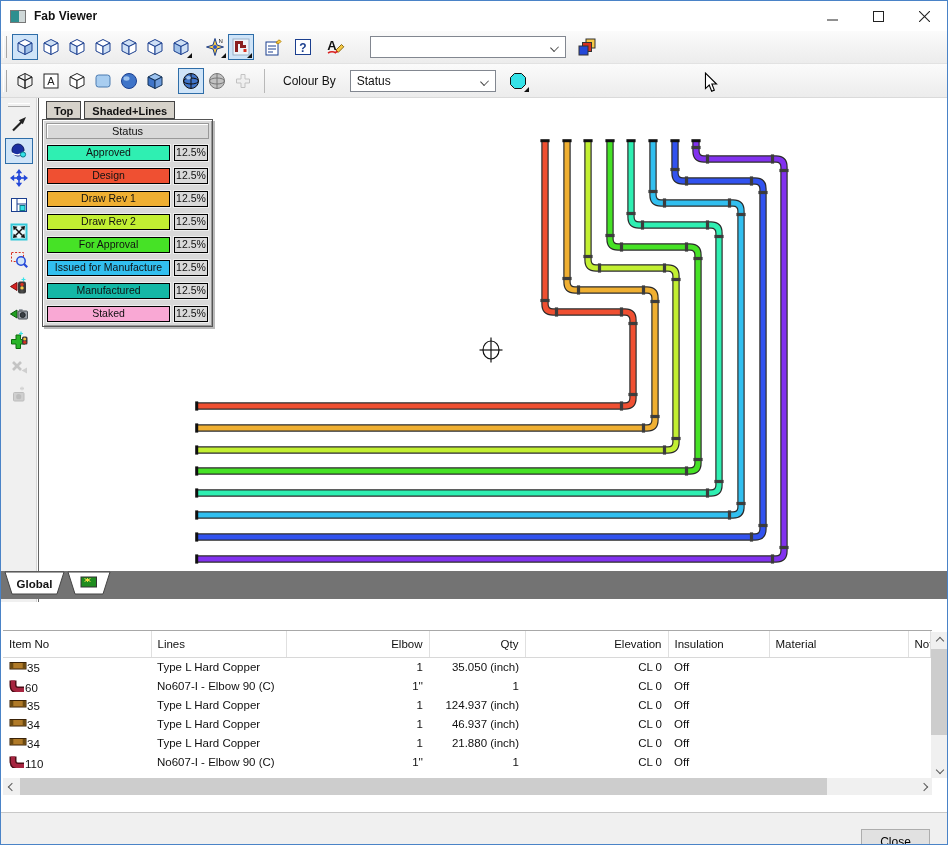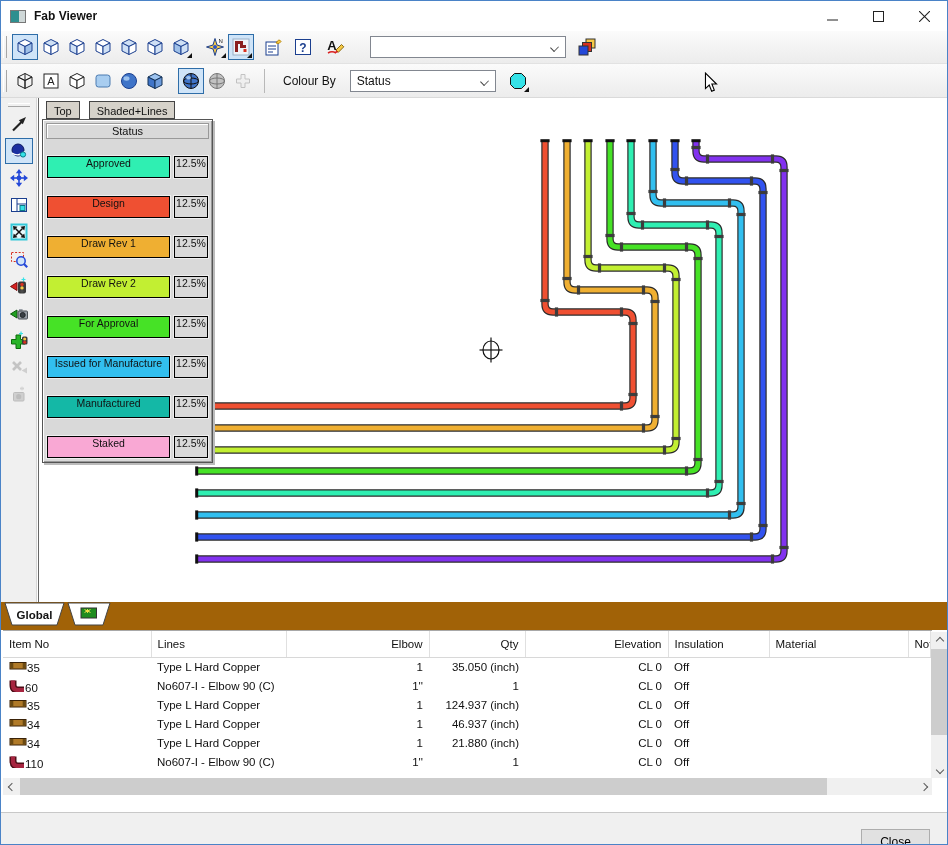--- a/index.html
+++ b/index.html
@@ -33,31 +33,31 @@
   
   #body { position:absolute; left:0; top:97px; width:100%; height:504px; }
   #sidebar { position:absolute; left:0; top:0; width:36px; height:100%; background:#f0f0f0; border-right:1px solid #d6d6d6; }
   .hgrip { width:22px; height:4px; margin:5px auto 4px auto; border-top:1px solid #fff; border-bottom:1px solid #a6a6a6; }
   .sbtn { position:relative; width:28px; height:26px; margin:1px auto; display:flex; align-items:center; justify-content:center; border:1px solid transparent; }
   .sbtn.sel { background:#cfe4f8; border:1px solid #2e6da8; }
   .sbtn.dis { opacity:.5; }
   #canvas { position:absolute; left:37px; top:0; width:911px; height:504px; background:#fff; border-left:1px solid #666; }
   #pipes-svg { position:absolute; left:0; top:0; }
   
-  #view-tabs { position:absolute; left:7px; top:3px; display:flex; gap:9px; }
+  #view-tabs { position:absolute; left:7px; top:3px; display:flex; gap:3px;font-weight:bold; }
   .vtab { height:18px; padding:1px 7px 0 7px; background:#d6d2ca; border:1px solid #444; font-size:11px; line-height:16px; }
   
   #legend { position:absolute; left:3px; top:21px; width:171px; background:#d9d9d9; border:1px solid #555;
             box-shadow:inset 1px 1px 0 #fff, inset -1px -1px 0 #999, 2px 2px 0 #bbb; padding:3px; }
   #legend-title { text-align:center; font-size:11px; height:16px; line-height:15px; border:1px solid #999; box-shadow:inset 1px 1px 0 #fff; margin-bottom:2px; }
-  .lrow { display:flex; height:24px; margin-top:16px; }
+  .lrow { display:flex; height:18px; margin-top:5px; }
   .lswatch { flex:1; border:1px solid #000; outline:1px solid #eee; margin:1px 2px 1px 1px; font-size:10.5px; text-align:center; line-height:12px; overflow:hidden; white-space:nowrap; }
   .lpct { width:34px; border:1px solid #000; outline:1px solid #eee; margin:1px 1px 1px 2px; background:#d9d9d9; font-size:10.5px; text-align:center; line-height:12px; }
   
-  #bottomtabs { position:absolute; left:0; top:601px; width:100%; height:28px; background:#a16207; }
+  #bottomtabs { position:absolute; left:0; top:570px; width:100%; height:28px; background:#737373; }
   
   #grid { position:absolute; left:2px; top:629px; width:929px; height:148px; border-top:1px solid #a8a8a8; overflow:hidden; background:#fff; }
   table { border-collapse:collapse; table-layout:fixed; width:927px; font-size:11.5px; }
   th { font-weight:normal; height:26px; border-right:1px solid #e0e0e0; border-bottom:1px solid #d8d8d8; padding:0 6px; white-space:nowrap; overflow:hidden; text-align:left; }
   th.r { text-align:right; }
   td { height:19px; padding:0 6px; white-space:nowrap; overflow:hidden;margin-top:23px; }
   td.r { text-align:right; }
   
   #vscroll { position:absolute; left:930px; top:631px; width:17px; height:146px; background:#f0f0f0; }
   #hscroll { position:absolute; left:2px; top:777px; width:929px; height:17px; background:#f0f0f0; }

